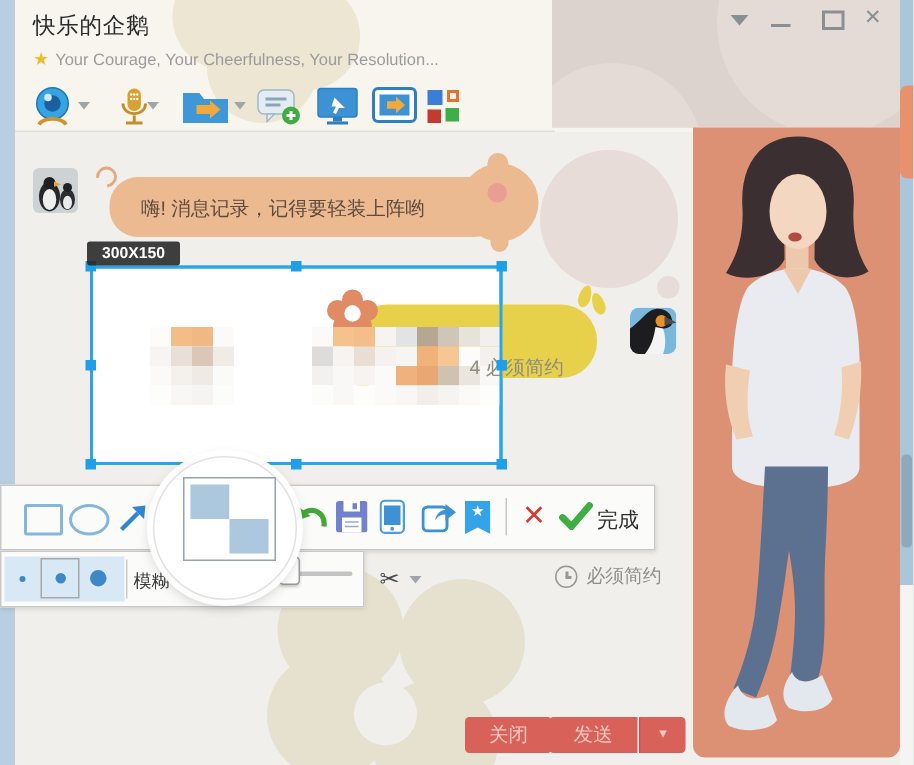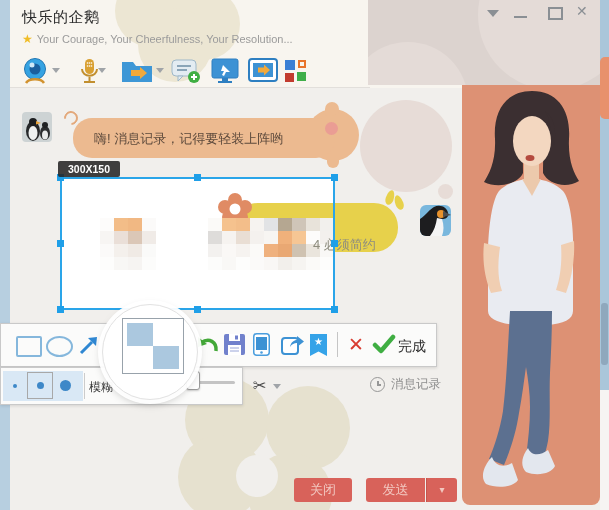--- a/index.html
+++ b/index.html
@@ -85,21 +85,21 @@
   #clock{width:13px;height:13px;border:1.5px solid #979797;border-radius:50%;position:relative;box-sizing:content-box;}
   #clock:before{content:"";position:absolute;left:6px;top:3px;width:1.5px;height:4px;background:#979797;}
   #clock:after{content:"";position:absolute;left:6px;top:6px;width:4px;height:1.5px;background:#979797;}
   
   #magnifier{left:102px;top:304px;width:96px;height:96px;border-radius:50%;background:#ffffff;
     box-shadow:0 0 0 4px rgba(255,255,255,.95),0 3px 10px rgba(0,0,0,.28);border:1px solid #e2e2e2;box-sizing:border-box;}
   #mag-icon{left:122px;top:318px;width:62px;height:56px;background:#fff;border:1px solid #98a2ab;box-sizing:border-box;padding:4px;display:flex;flex-wrap:wrap;}
   .mag-cell{width:26px;height:23px;}
   
   .red-btn{background:#d8625a;color:#f2c7c0;font-size:13px;text-align:center;line-height:24px;cursor:pointer;}
-  #close-btn{left:294px;top:478px;width:58px;height:24px;border-radius:3px;}
+  #close-btn{left:310px;top:478px;width:58px;height:24px;border-radius:3px;}
   #send-btn{left:366px;top:478px;width:59px;height:24px;border-radius:3px 0 0 3px;}
   #send-caret-btn{left:426px;top:478px;width:30px;height:24px;border-radius:0 3px 3px 0;border-left:1px solid #c4554c;font-size:10px;}
 </style>
 </head>
 <body>
 
 <div class="abs" id="left-strip"></div>
 
 <div class="abs" id="window">
 
@@ -386,21 +386,21 @@
 <div class="abs" id="vsep2"></div>
 <div class="abs" id="blur-label">模糊</div>
 <div class="abs" id="slider-track"></div>
 <div class="abs" id="slider-fill"></div>
 <div class="abs" id="slider-handle"></div>
 
 <div class="abs" id="scissors">✂</div>
 <div class="abs caret" id="scissors-caret"></div>
 <div class="abs" id="history-btn">
   <span id="clock"></span>
-  <span>消息记录</span>
+  <span>必须简约</span>
 </div>
 
 <div class="abs" id="magnifier"></div>
 <div class="abs" id="mag-icon">
   <div class="mag-cell" style="background:#abc8df;"></div>
   <div class="mag-cell" style="background:#ffffff;"></div>
   <div class="mag-cell" style="background:#ffffff;"></div>
   <div class="mag-cell" style="background:#abc8df;"></div>
 </div>
 

